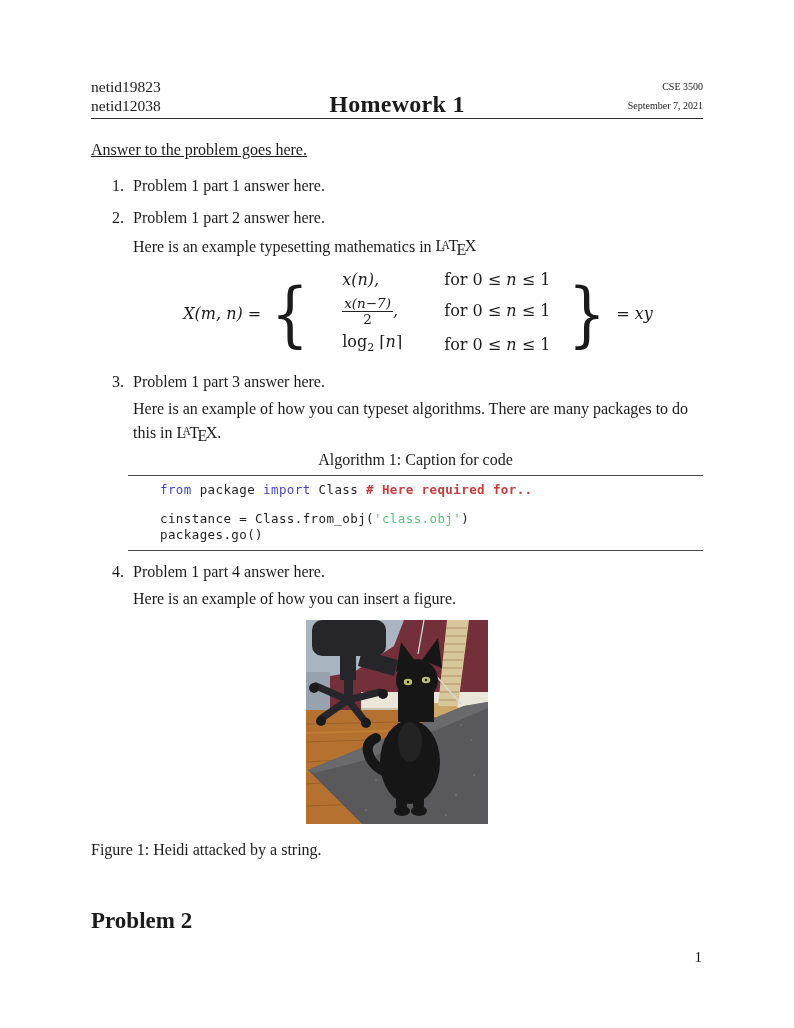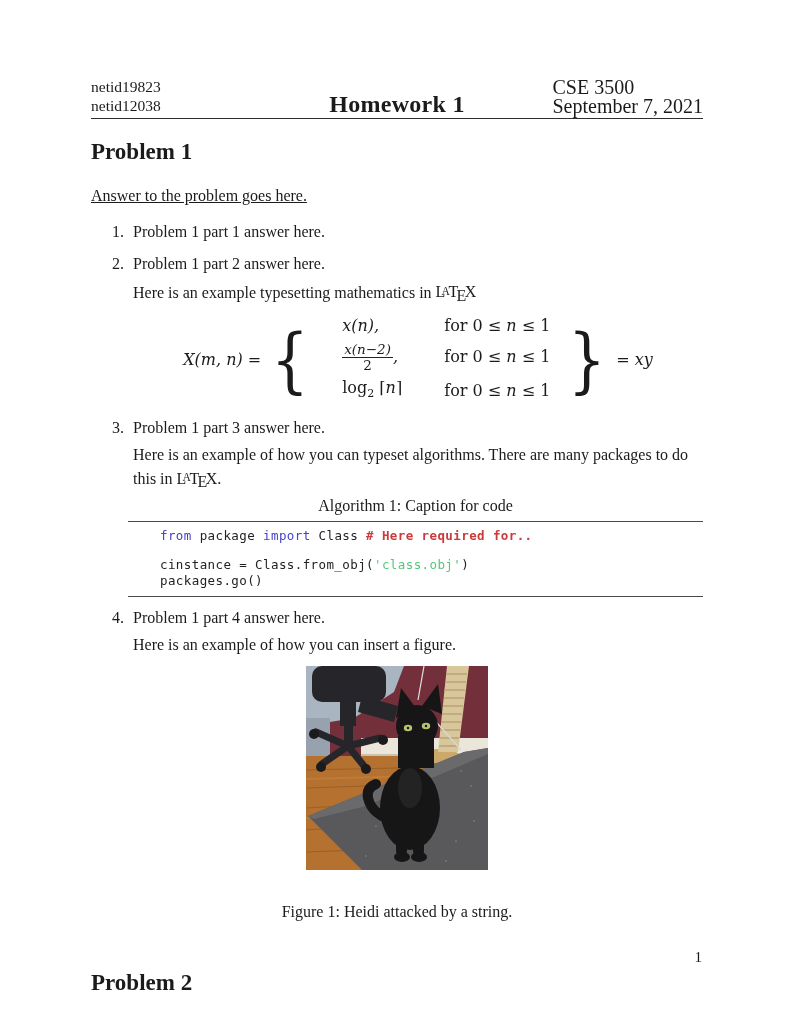--- a/index.html
+++ b/index.html
@@ -11,21 +11,21 @@
     color:#1b1b1b; font-size:16px; line-height:22.5px;
   }
   .content { position:absolute; left:91px; top:78px; width:612px; }
 
   
   .hw-header { display:grid; grid-template-columns:1fr auto 1fr; align-items:end;
                border-bottom:1.5px solid #2e2e2e; padding-bottom:3px; }
   .hw-header .h-left { font-size:15.5px; line-height:18.5px; }
   .hw-header .h-center { font-size:24px; font-weight:bold; letter-spacing:0.3px;
                          justify-self:center; line-height:22px; }
-  .hw-header .h-right { font-size:20px; line-height:18.5px; justify-self:end; }
+  .hw-header .h-right { font-size:10px; line-height:18.5px; text-align:right; justify-self:end; }
 
   h1.prob { font-size:23px; font-weight:bold; line-height:26px; margin-top:20px; }
   h1.prob2 { margin-top:46px; }
   p.intro { margin-top:20px;text-decoration:underline; }
 
   
   .plist { margin-top:13px; }
   .li { display:flex; margin-top:10px; }
   .li .num { flex:none; width:21px; margin-left:21px; }
   .li-body { flex:1; }
@@ -60,21 +60,21 @@
                font-size:12.5px; letter-spacing:0.4px; color:#222; }
   .codeline { line-height:16px; white-space:pre; }
   .blankline { height:13px; }
   .kw  { color:var(--keyword,#4242cc); }
   .cmt { color:var(--comment,#cc3b3b); font-weight:bold; }
   .str { color:var(--string,#52c878); }
 
   
   .figure { text-align:center; margin-top:10px; }
   .figure svg { width:182px; height:204px; display:block; margin:0 auto; }
-  .fig-caption { text-align:center; margin-top:31px; }
+  .fig-caption { text-align:left; margin-top:15px; }
 
   .page-number { position:absolute; top:946px; right:92px; font-size:15px; }
 </style>
 </head>
 <body>
 
 <div class="page">
   <div class="content">
 
     <div class="hw-header">
@@ -82,21 +82,20 @@
         <div>netid19823</div>
         <div>netid12038</div>
       </div>
       <div class="h-center">Homework 1</div>
       <div class="h-right">
         <div>CSE 3500</div>
         <div>September 7, 2021</div>
       </div>
     </div>
 
-    <h1 class="prob">Problem 1</h1>
     <p class="intro">Answer to the problem goes here.</p>
 
     <div class="plist">
 
       <div class="li">
         <span class="num">1.</span>
         <div class="li-body">
           <span>Problem 1 part 1 answer here.</span>
         </div>
       </div>
@@ -111,21 +110,21 @@
           <div class="math-display">
             <span><span class="mvar">X(m, n)</span><span> =</span></span>
             <span class="mexpr-sep"></span>
             <span class="brace">{</span>
             <div class="cases">
               <div class="crow">
                 <span class="cexpr mvar">x(n),</span>
                 <span class="ccond"><span>for </span><span>0 ≤ </span><span class="ivar">n</span><span> ≤ 1</span></span>
               </div>
               <div class="crow">
-                <span class="cexpr"><span class="frac"><span class="fnum mvar">x(n−2)</span><span class="fden">2</span></span><span class="mvar">,</span></span>
+                <span class="cexpr"><span class="frac"><span class="fnum mvar">x(n−7)</span><span class="fden">2</span></span><span class="mvar">,</span></span>
                 <span class="ccond"><span>for </span><span>0 ≤ </span><span class="ivar">n</span><span> ≤ 1</span></span>
               </div>
               <div class="crow">
                 <span class="cexpr"><span>log</span><sub class="logsub">2</sub><span> ⌈</span><span class="ivar">n</span><span>⌉</span></span>
                 <span class="ccond"><span>for </span><span>0 ≤ </span><span class="ivar">n</span><span> ≤ 1</span></span>
               </div>
             </div>
             <span class="brace">}</span>
             <span class="mexpr-sep"></span>
             <span><span>= </span><span class="mvar">xy</span></span>

